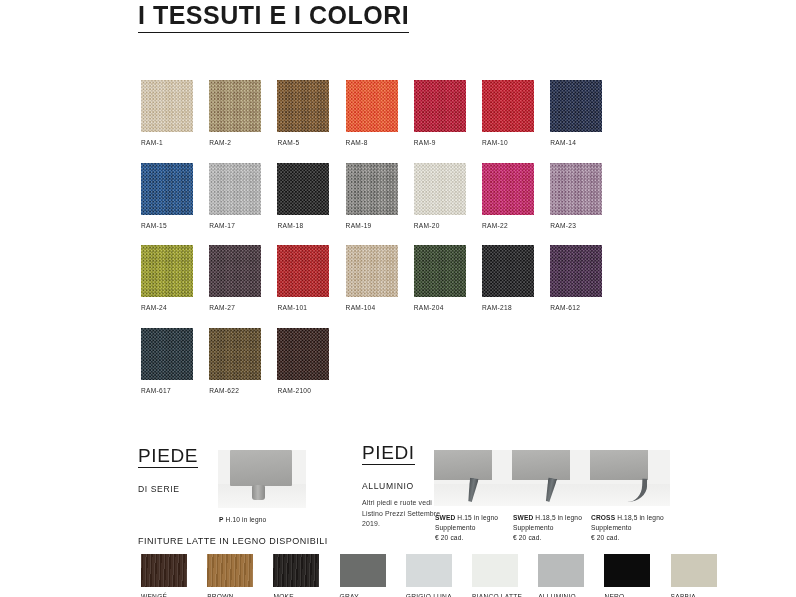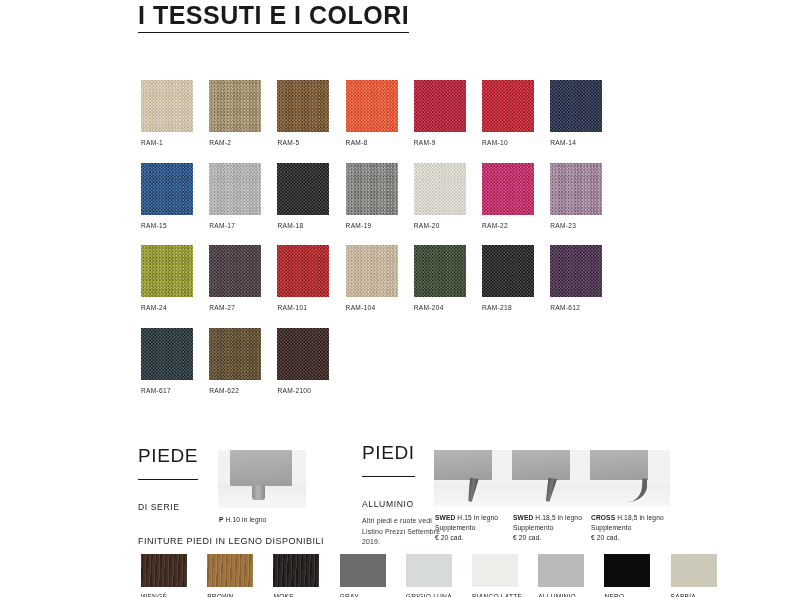--- a/index.html
+++ b/index.html
@@ -66,23 +66,23 @@
     font-size:6.6px;color:#2a2a2a;margin-top:7px;
     letter-spacing:.3px;white-space:nowrap;
   }
 
   
   .sec-piede{position:absolute;left:138px;top:446px;}
   .sec-piedi{position:absolute;left:362px;top:443px;}
   .sec-title{
     font-size:19px;letter-spacing:.6px;font-weight:400;
     border-bottom:1.4px solid #171717;
-    display:inline-block;padding-bottom:13px;line-height:1.05;
-  }
-  .sec-sub{font-size:8.6px;letter-spacing:.6px;margin-top:22px;color:#1d1d1d;}
+    display:inline-block;padding-bottom:1px;line-height:1.05;
+  }
+  .sec-sub{font-size:8.6px;letter-spacing:.6px;margin-top:16px;color:#1d1d1d;}
   .sec-note{font-size:6.9px;line-height:1.55;margin-top:7px;color:#333;letter-spacing:.15px;}
 
   
   .legshot{position:absolute;background:#f2f2f1;overflow:hidden;}
   .bed{position:absolute;background:linear-gradient(175deg,#b6b6b4 0%,#a7a7a5 60%,#9d9d9b 100%);}
   .floor{position:absolute;left:0;right:0;bottom:0;background:linear-gradient(180deg,#ededec 0%,#f7f7f6 100%);}
   .leg-cyl{
     position:absolute;background:linear-gradient(90deg,#8e8e8c,#b5b5b3 45%,#8a8a88);
     border-radius:2px 2px 3px 3px;
   }
@@ -255,21 +255,21 @@
       </div>
       <div class="legcap" style="left: 513px; top: 513px; width: 76px;"><span class="cap-bold">SWED</span><span> H.18,5 in legno</span><div>Supplemento</div><div>€ 20 cad.</div></div>
       <div class="legshot" style="left: 590px; top: 450px; width: 80px; height: 56px;">
         <div class="floor" style="height: 22px;"></div>
         <div class="bed" style="left: 0px; top: 0px; width: 58px; height: 30px;"></div>
         <div style="position: absolute; left: 30px; top: 28px; width: 22px; height: 24px; border-right: 5px solid rgb(93, 97, 100); border-bottom: 0px; border-radius: 0px 0px 70%; transform: rotate(2deg);"></div>
       </div>
       <div class="legcap" style="left: 591px; top: 513px; width: 76px;"><span class="cap-bold">CROSS</span><span> H.18,5 in legno</span><div>Supplemento</div><div>€ 20 cad.</div></div>
     </div>
 
-  <div class="fin-title">FINITURE PIEDI IN LEGNO DISPONIBILI</div>
+  <div class="fin-title">FINITURE LATTE IN LEGNO DISPONIBILI</div>
   <div class="fin-grid" id="fin-grid">
       <div class="fcell" style="left: 0px;">
         <div class="fswatch wood-grain" style="background: rgb(58, 36, 26);"></div>
         <div class="flabel">WENGÉ</div>
       </div>
       <div class="fcell" style="left: 66.2px;">
         <div class="fswatch wood-grain" style="background: rgb(154, 108, 54);"></div>
         <div class="flabel">BROWN</div>
       </div>
       <div class="fcell" style="left: 132.4px;">

